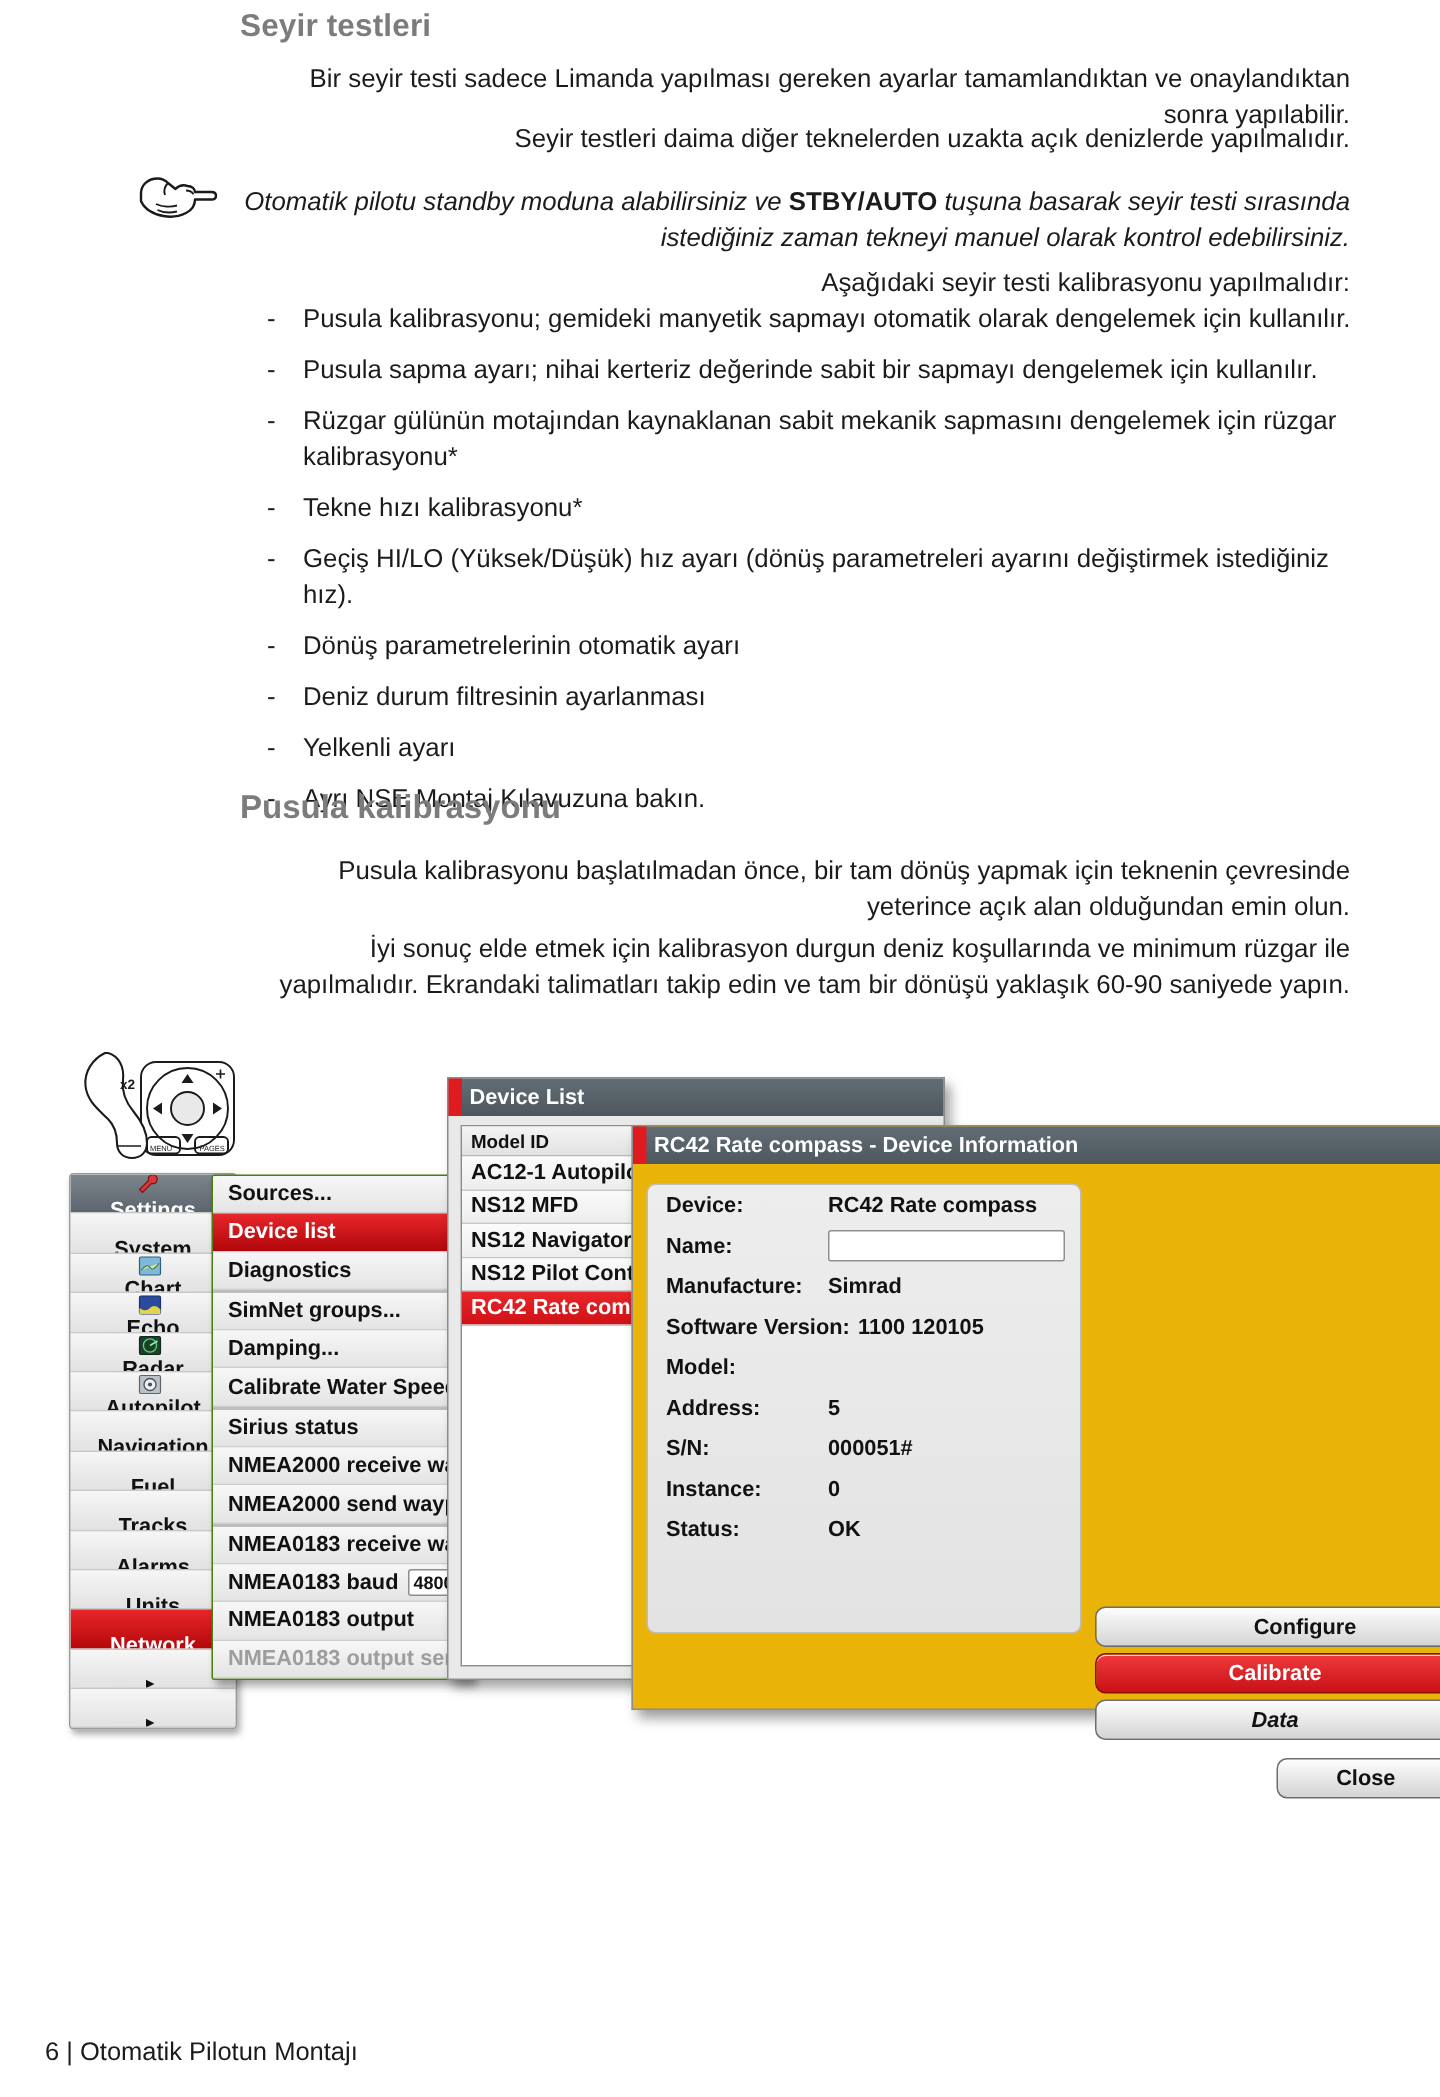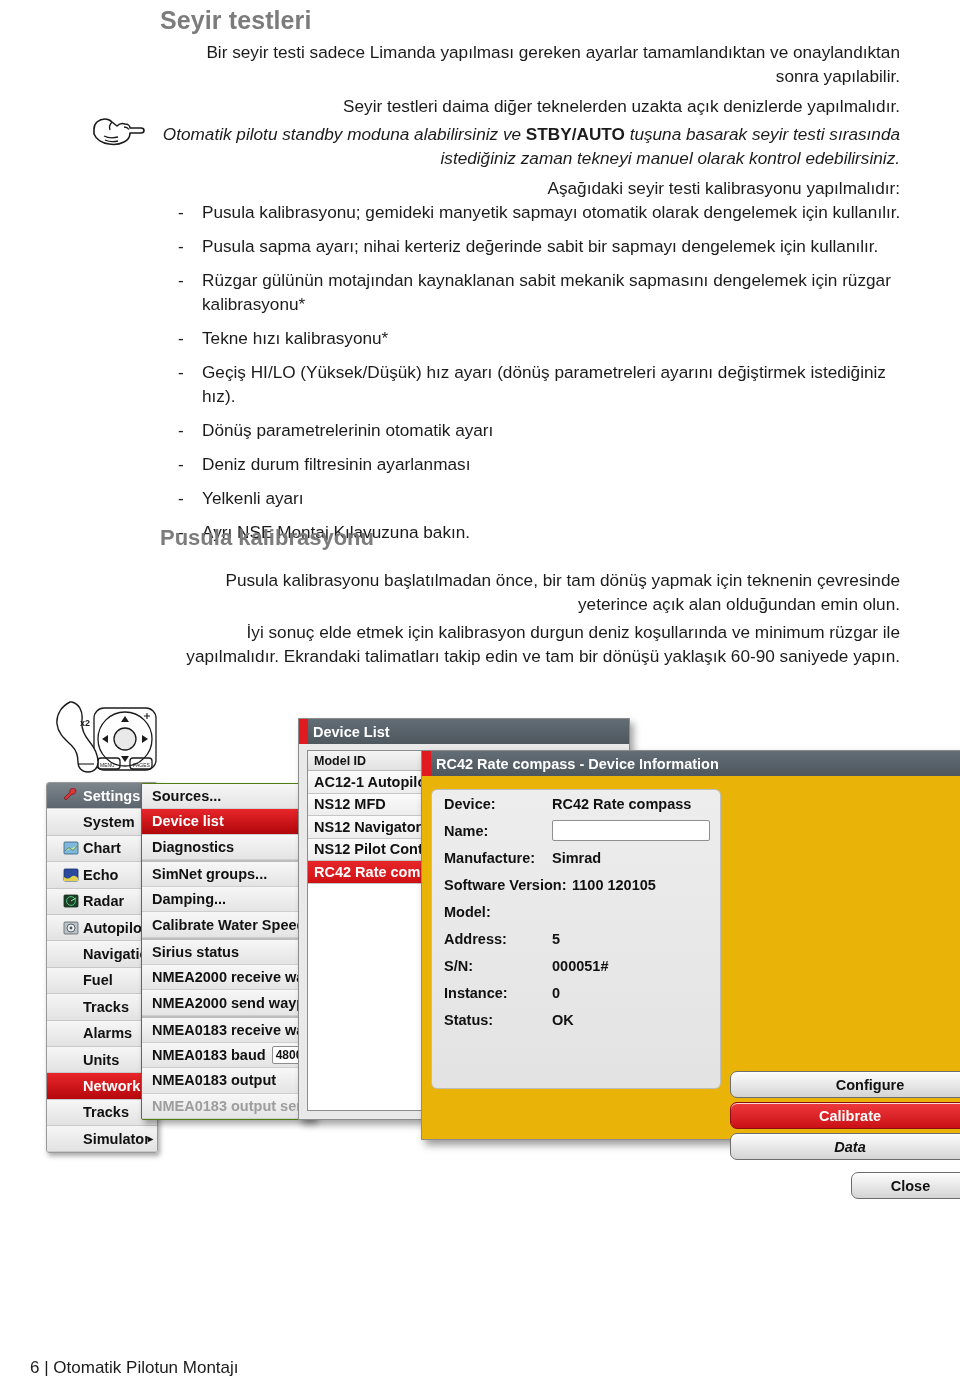--- a/index.html
+++ b/index.html
@@ -19,21 +19,21 @@
   
   .doc {
     position: absolute;
     left: 0; top: 0;
     width: 960px;
   }
   .h1 {
     position: absolute;
     left: 160px;
     top: 6px;
-    font-size: 25px;
+    font-size: 21px;
     font-weight: bold;
     color: #7c7c7c;
     letter-spacing: 0.1px;
   }
   .h2 {
     position: absolute;
     left: 160px;
     font-size: 22px;
     font-weight: bold;
     color: #7c7c7c;
@@ -117,26 +117,27 @@
     border-radius: 3px;
     box-shadow: 2px 3px 5px rgba(0,0,0,0.35);
     overflow: hidden;
     font-size: 14.5px;
     font-weight: bold;
   }
   .settings-menu .row {
     height: 25.4px;
     display: flex;
     align-items: center;
-    padding-left: 16px;
+    padding-left: 0;
     color: #111;
     background: linear-gradient(to bottom,#f6f6f6,#e2e2e2);
     border-bottom: 1px solid #c8c8c8;
     white-space: nowrap;
     overflow: hidden;
+    flex-direction: column;
   }
   .settings-menu .row.header {
     background: linear-gradient(to bottom,#7c848c,#5d666e);
     color: #ffffff;
   }
   .settings-menu .row.sel {
     background: linear-gradient(to bottom,#e8262a,#b5080c);
     color: #ffffff;
   }
   .mi-icon {
@@ -316,21 +317,21 @@
   svg { display: block; }
 </style>
 </head>
 <body>
 
 <div class="doc">
 
   <div class="h1">Seyir testleri</div>
 
   <div class="para" style="top:40px;">Bir seyir testi sadece Limanda yapılması gereken ayarlar tamamlandıktan ve onaylandıktan sonra yapılabilir.</div>
-  <div class="para" style="top:94px;">Seyir testleri daima diğer teknelerden uzakta açık denizlerde yapılmalıdır.</div>
+  <div class="para" style="top:80px;">Seyir testleri daima diğer teknelerden uzakta açık denizlerde yapılmalıdır.</div>
 
   <div class="hand-icon">
     <svg viewBox="0 0 60 44" width="60" height="44">
       <path d="M6 19 C6 13, 11 9, 17 9 C20 9, 22 10, 24 12 L29 16 C31 14, 34 13, 37 14 C40 14, 42 16, 42 18
                L53 18 C55 18, 56 19, 56 20.5 C56 22, 55 23, 53 23 L42 23
                C42 27, 40 30, 36 32 C32 34, 26 35, 21 34 C14 33, 8 29, 6 24 Z" fill="#ffffff" stroke="#1a1a1a" stroke-width="1.6" stroke-linejoin="round"></path>
       <path d="M24 12 C22 14, 21 17, 22 20" fill="none" stroke="#1a1a1a" stroke-width="1.3"></path>
       <path d="M16 26 C20 28, 26 28, 30 27" fill="none" stroke="#1a1a1a" stroke-width="1.3"></path>
       <path d="M17 30 C21 32, 26 32, 30 31" fill="none" stroke="#1a1a1a" stroke-width="1.3"></path>
       <path d="M36 17 C38 17, 40 18, 41 19.5" fill="none" stroke="#1a1a1a" stroke-width="1.3"></path>

